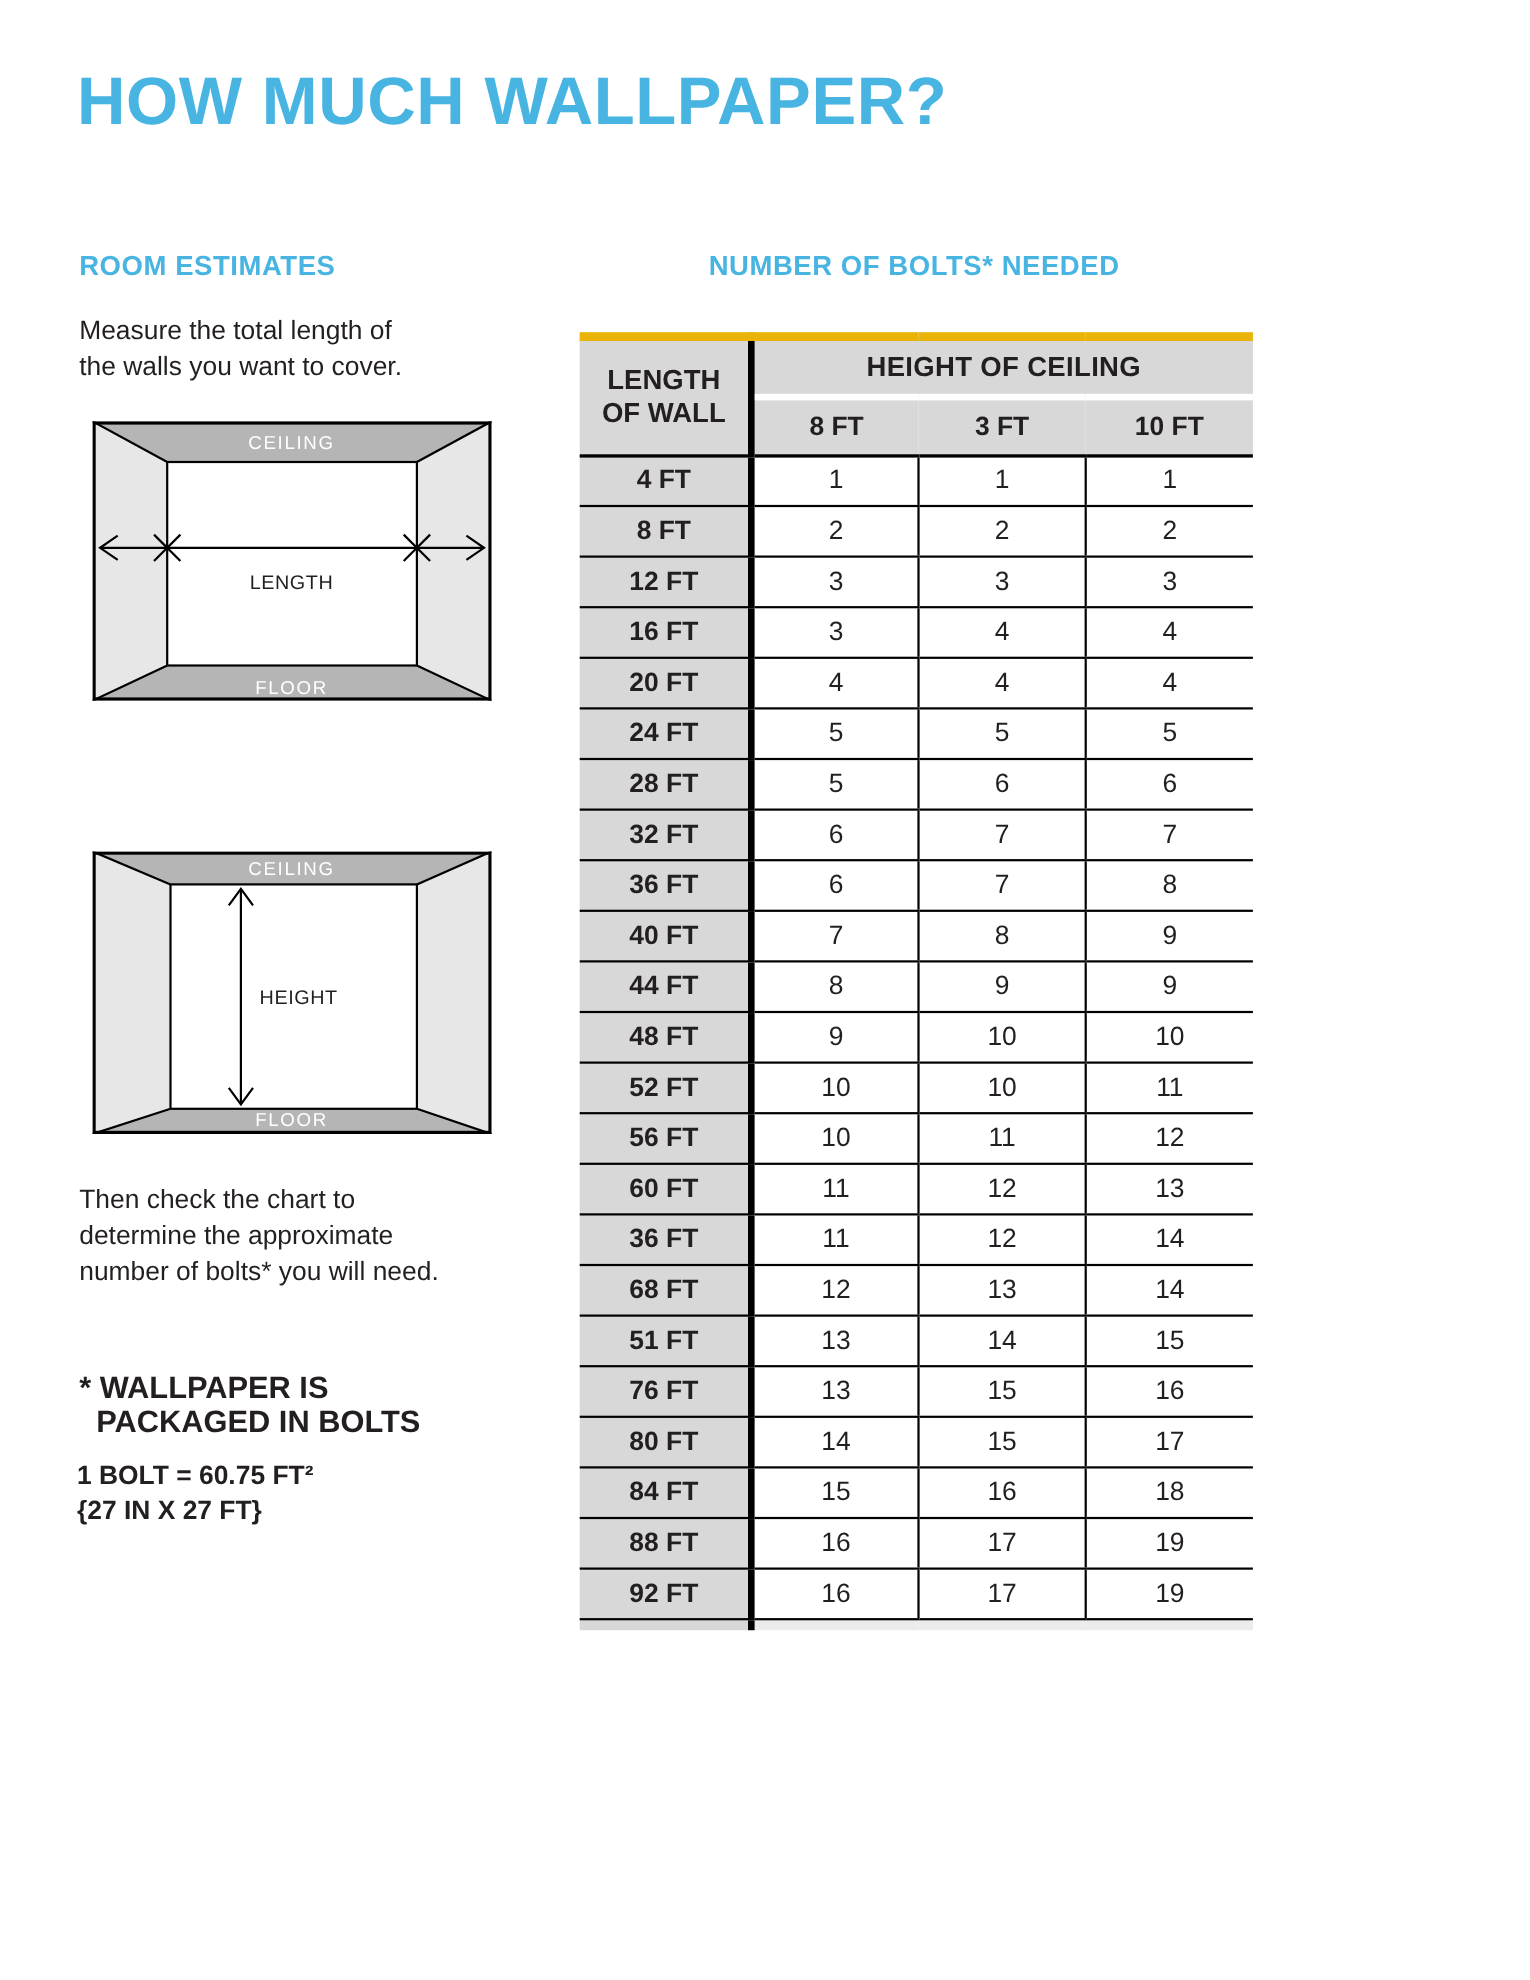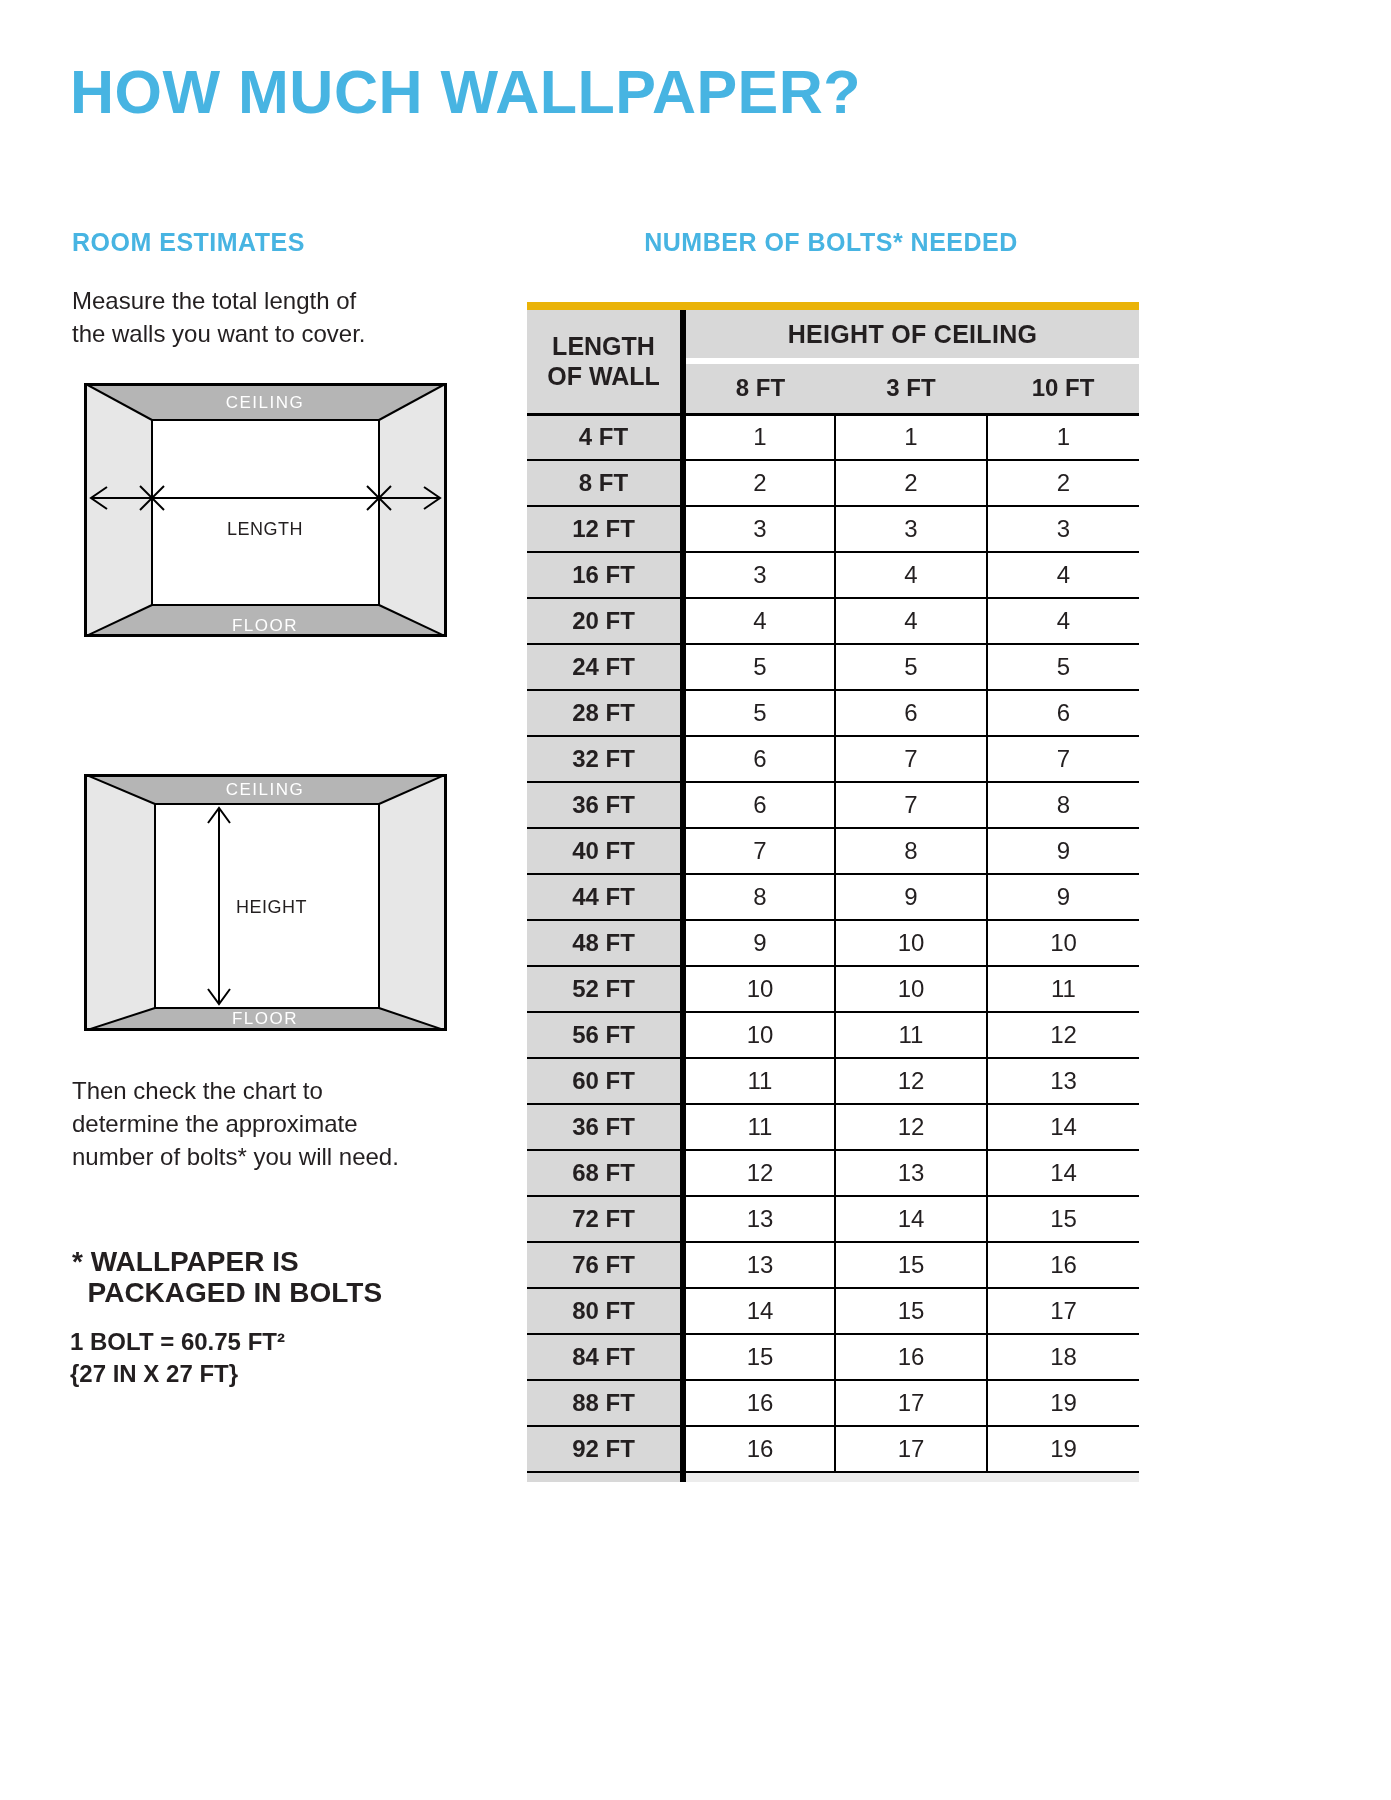--- a/index.html
+++ b/index.html
@@ -274,21 +274,21 @@
           <td class="val-cell">12</td>
           <td class="val-cell">14</td>
         </tr>
         <tr>
           <td class="len-cell">68 FT</td>
           <td class="val-cell">12</td>
           <td class="val-cell">13</td>
           <td class="val-cell">14</td>
         </tr>
         <tr>
-          <td class="len-cell">72 FT</td>
+          <td class="len-cell">51 FT</td>
           <td class="val-cell">13</td>
           <td class="val-cell">14</td>
           <td class="val-cell">15</td>
         </tr>
         <tr>
           <td class="len-cell">76 FT</td>
           <td class="val-cell">13</td>
           <td class="val-cell">15</td>
           <td class="val-cell">16</td>
         </tr>

